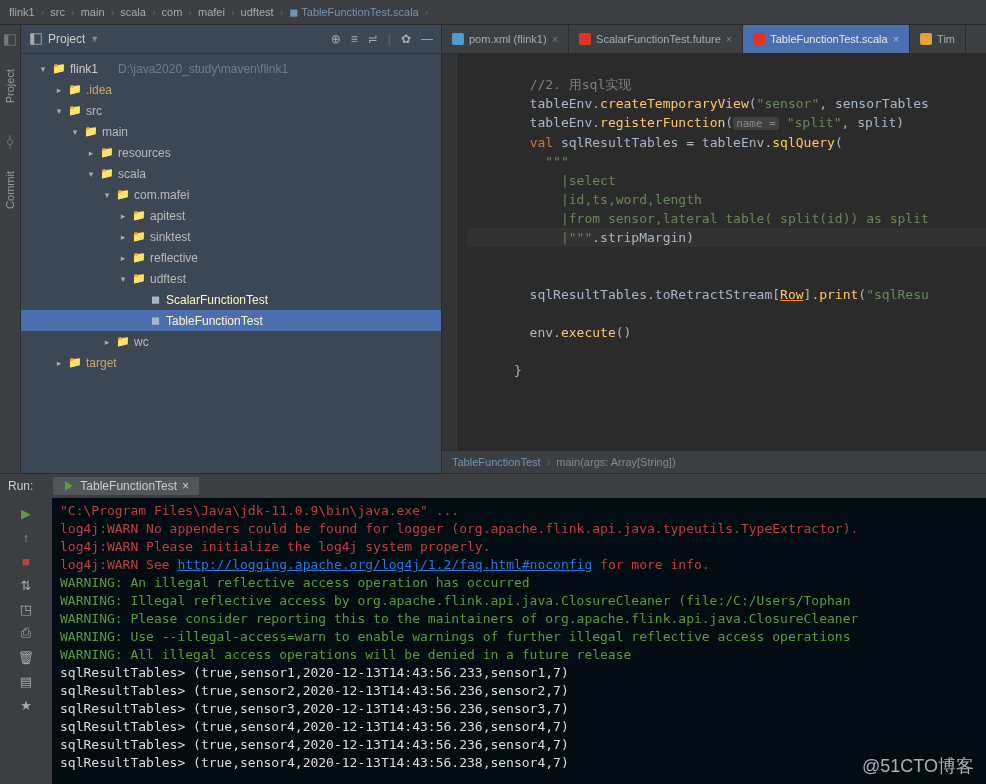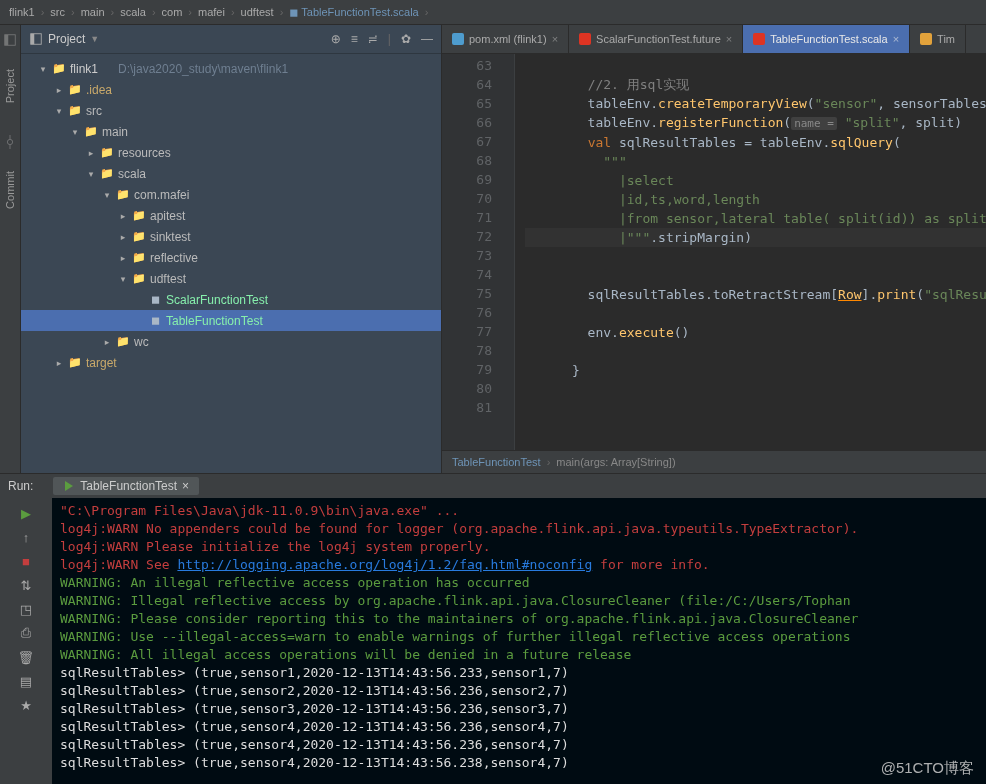--- a/index.html
+++ b/index.html
@@ -19,21 +19,21 @@
 .pp-icons span{cursor:pointer}
 .tree{flex:1;overflow:auto;padding:4px 0;font-size:12px}
 .tree-row{display:flex;align-items:center;height:21px;padding-right:6px;white-space:nowrap;cursor:pointer}
 .tree-row.sel{background:#4b6eaf;color:#fff}
 .arrow{width:12px;display:inline-block;text-align:center;color:#aaa;font-size:9px}
 .ticon{width:15px;margin:0 3px;text-align:center;color:#a9b7c6;font-size:11px}
 .tname{color:#bbb}
 .tname.root{color:#ccc;font-weight:500}
 .tpath{color:#6f7f91;margin-left:20px}
 .dot-folder{color:#c9a96a}
-.scala-file{color:#86efac}
+.scala-file{color:#fef9c3}
 .editor{flex:1;display:flex;flex-direction:column;background:#2b2b2b;min-width:0}
 .tabs{height:28px;display:flex;align-items:stretch;background:#3c3f41;border-bottom:1px solid #2b2b2b;font-size:11px}
 .tab{display:flex;align-items:center;padding:0 10px;gap:5px;border-right:1px solid #2b2b2b;color:#aaa;cursor:pointer}
 .tab.active{background:#4b6eaf;color:#e8e8e8}
 .tab .close{font-size:11px;opacity:.6}
 .tab-ico{width:12px;height:12px;display:inline-block}
 .code-area{flex:1;display:flex;overflow:hidden;font-family:Consolas,monospace;font-size:13px}
 .gutter{width:50px;background:#313335;text-align:right;color:#606366;padding:2px 8px 2px 0;line-height:19px;white-space:pre}
 .marks{width:14px;background:#313335;border-right:1px solid #3c3f41}
 .code{flex:1;background:#2b2b2b;padding:2px 0 2px 10px;line-height:19px;white-space:pre;color:#A9B7C6;overflow:hidden}
@@ -49,21 +49,21 @@
 .runpanel{height:310px;border-top:1px solid #2b2b2b;display:flex;flex-direction:column;background:#1e1e1e}
 .run-head{height:24px;background:#3c3f41;display:flex;align-items:center;padding:0 8px;font-size:12px;color:#ccc;gap:20px}
 .run-tab{background:#515658;padding:2px 10px;border-radius:2px;display:flex;align-items:center;gap:5px}
 .run-body{flex:1;display:flex;overflow:hidden}
 .run-tools{width:52px;background:#3c3f41;display:flex;flex-direction:column;align-items:center;padding:6px 0;gap:6px}
 .run-tools .rt{width:18px;height:18px;display:flex;align-items:center;justify-content:center;color:#aaa;cursor:pointer;font-size:13px}
 .console{flex:1;background:#000b12;font-family:Consolas,monospace;font-size:13px;line-height:18px;color:#ddd;padding:4px 8px;overflow:hidden;white-space:pre}
 .c-w{color:#c43e3e}
 .c-g{color:#5b9c3f}
 .c-lnk{color:#287bde;text-decoration:underline}
-.watermark{position:absolute;right:12px;bottom:6px;color:#ccc;font-size:15px;opacity:.85}
+.watermark{position:absolute;right:12px;bottom:6px;color:#ccc;font-size:18px;opacity:.85}
 svg{display:block}
 </style>
 </head>
 <body>
 <div id="root">
 
 <div class="breadcrumb" id="bc">
       <span>flink1</span>
       <span class="bc-sep">›</span>
       <span>src</span>
@@ -217,40 +217,20 @@
             <span class="tab-ico" style="background:#de3423;border-radius:2px"></span>
             <span>TableFunctionTest.scala</span>
             <span class="close">×</span>
           </div>
           <div class="tab">
             <span class="tab-ico" style="background:#e2a23b;border-radius:2px"></span>
             <span>Tim</span>
           </div>
         </div>
     <div class="code-area">
-      <div class="gutter" id="gutter">63
-64
-65
-66
-67
-68
-69
-70
-71
-72
-73
-74
-75
-76
-77
-78
-79
-80
-81
-</div>
       <div class="marks"></div>
       <div class="code" id="code"><div>&nbsp;</div><div>        <span class="cm">//2. 用sql实现</span></div><div>        tableEnv.<span class="fn">createTemporaryView</span>(<span class="str">"sensor"</span>, sensorTables</div><div>        tableEnv.<span class="fn">registerFunction</span>(<span class="param-hint">name =</span> <span class="str">"split"</span>, split)</div><div>        <span class="kw">val</span> sqlResultTables = tableEnv.<span class="fn">sqlQuery</span>(</div><div>          <span class="str">"""</span></div><div>            <span class="str">|select</span></div><div>            <span class="str">|id,ts,word,length</span></div><div>            <span class="str">|from sensor,lateral table( split(id)) as split</span></div><div class="hl-line">            <span class="str">|"""</span>.stripMargin)</div><div>&nbsp;</div><div>&nbsp;</div><div>        sqlResultTables.toRetractStream[<span class="ident-u">Row</span>].<span class="fn">print</span>(<span class="str">"sqlResu</span></div><div>&nbsp;</div><div>        env.<span class="fn">execute</span>()</div><div>&nbsp;</div><div>      }</div><div>&nbsp;</div><div>&nbsp;</div></div>
     </div>
     <div class="nav-crumb">
       <span class="navc-a">TableFunctionTest</span>
       <span class="bc-sep">›</span>
       <span>main(args: Array[String])</span>
     </div>
   </div>
 </div>

